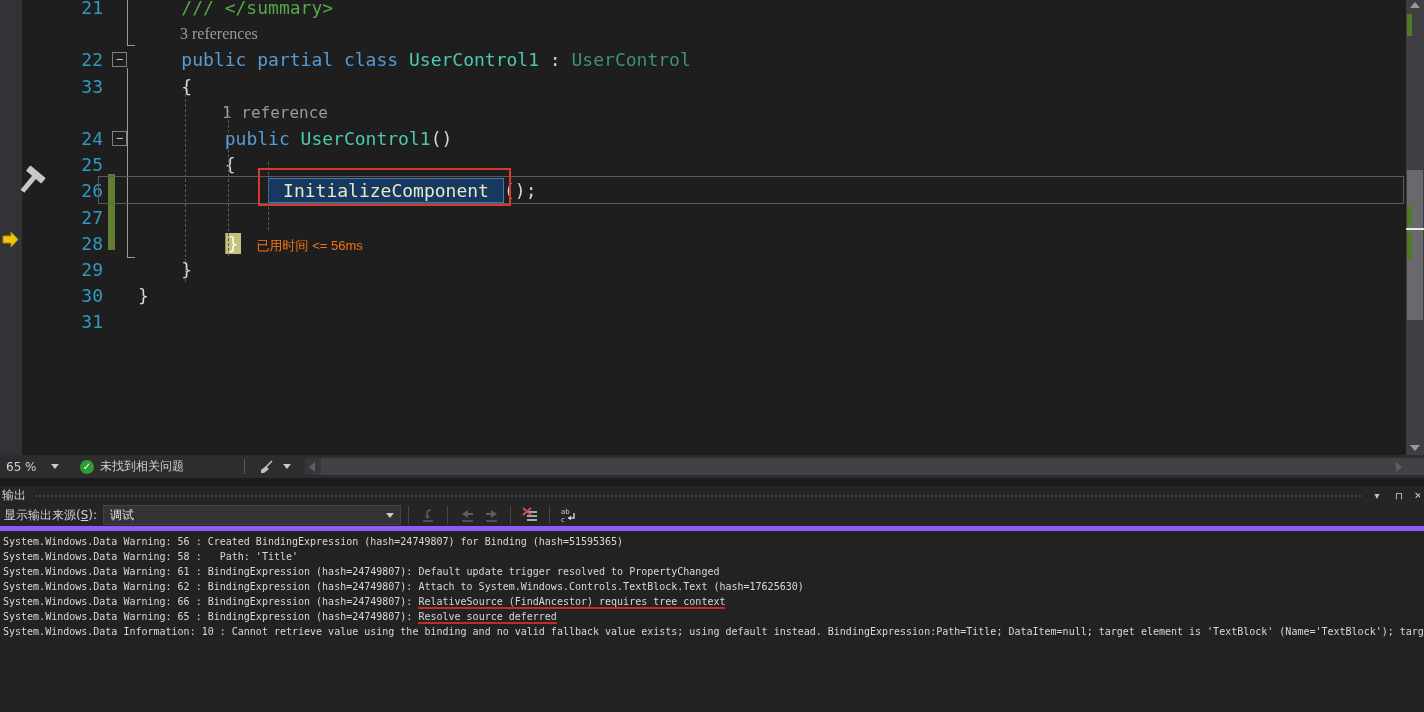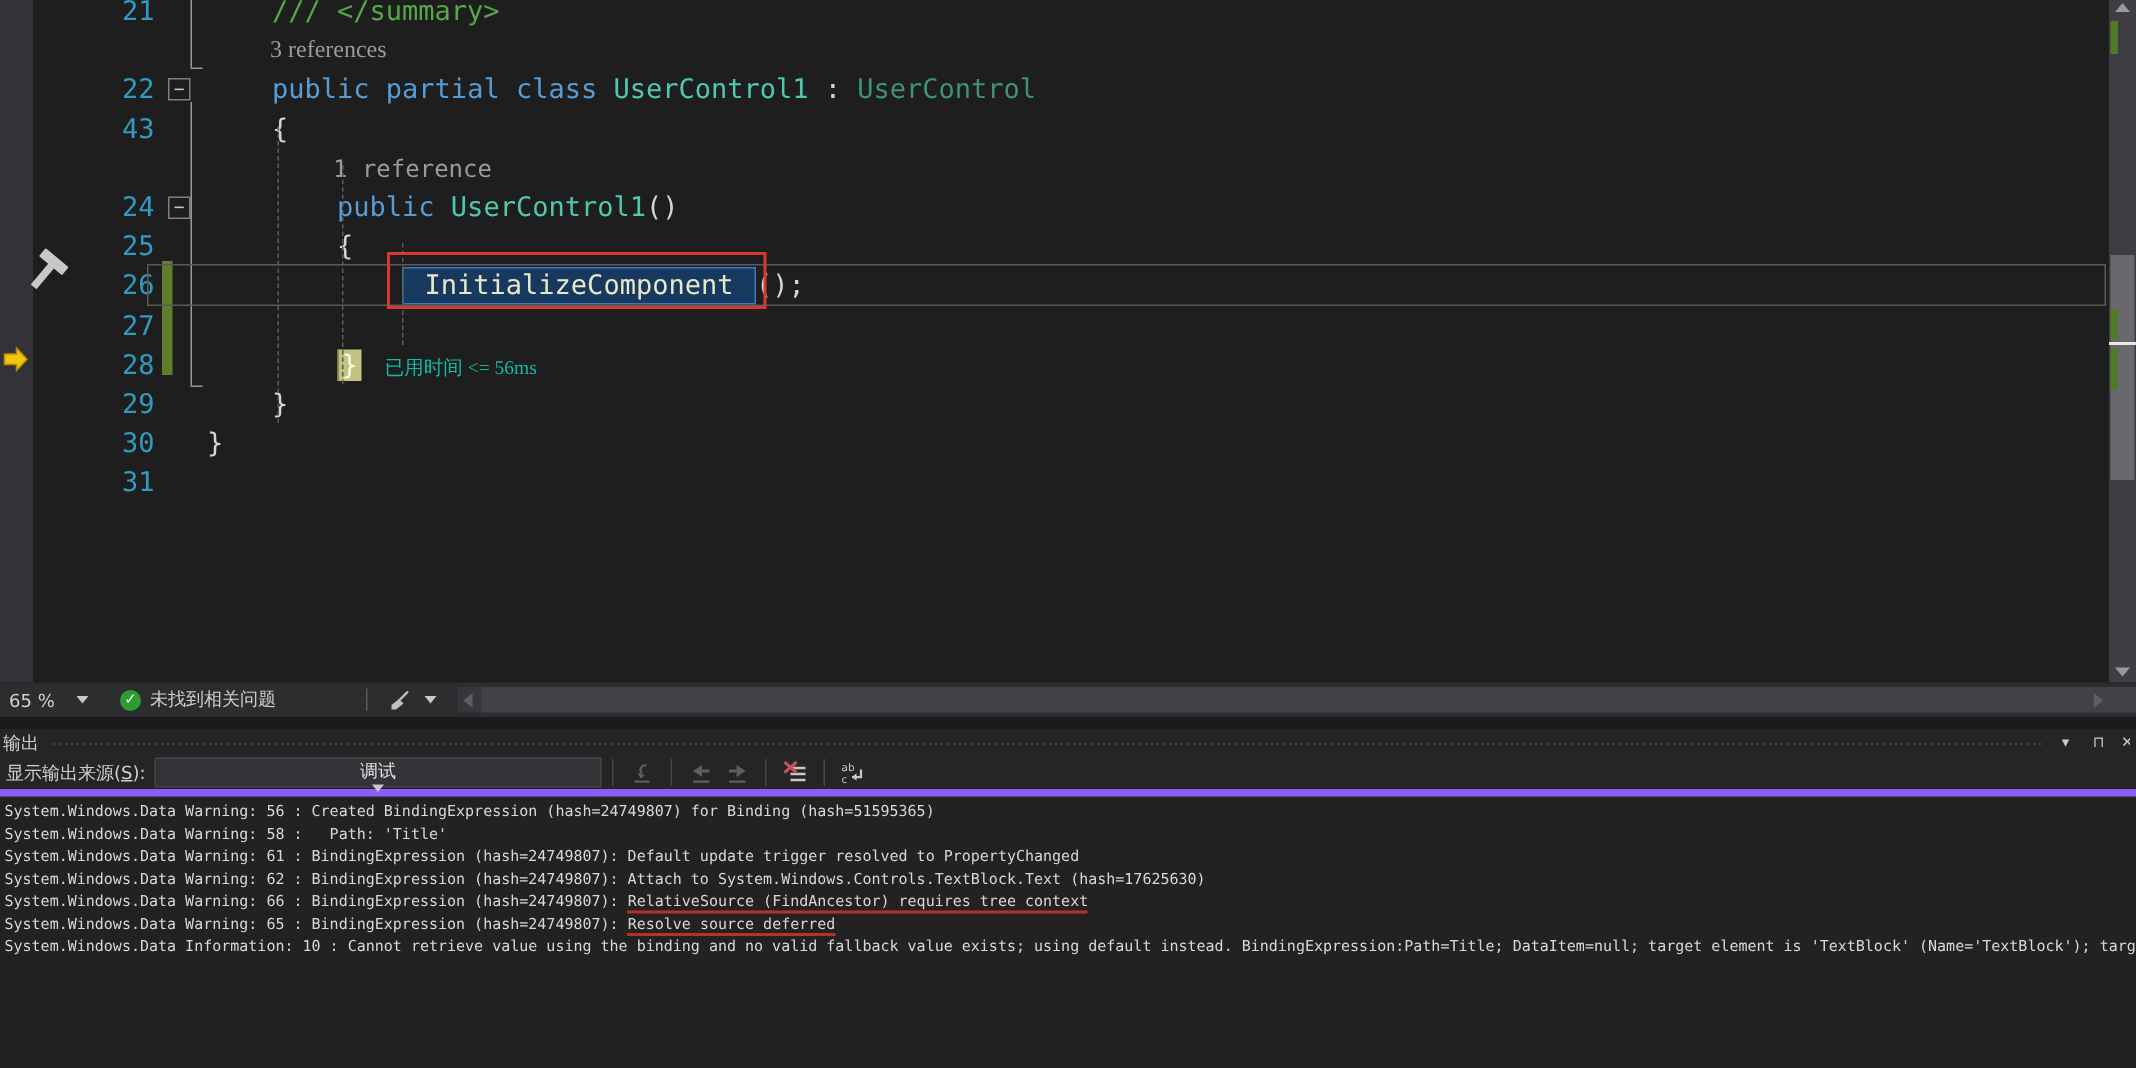--- a/index.html
+++ b/index.html
@@ -17,21 +17,21 @@
   .fold-box { position:absolute; left:6px; top:5px; width:15px; height:15px; border:1px solid #808080; background:#1e1e1e; color:#c8c8c8; font-size:12px; line-height:13px; text-align:center; }
   .code-text { flex:1; padding-left:2px; }
   .codelens-line .code-text { font-size:16px; line-height:26.2px; color:#9a9a9a; }
   .tok-plain   { color:#d4d4d4; }
   .tok-comment { color:#57a64a; }
   .tok-kw      { color:#569cd6; }
   .tok-type    { color:#4ec9b0; }
   .tok-basetype{ color:#3e9275; }
   .tok-method-sel { color:#e8e8c8; background:#17395f; border:1px solid #3e79b9; padding:1px 14px; }
   .tok-stmt    { color:#faf9e4; background:#c3c380; border-left:1px solid #8a8a50; padding:0 2px; }
-  .tok-perftip { color:#14b8a6; font-family:Liberation Serif, serif; font-size:13px; margin-left:16px; }
+  .tok-perftip { color:#f97316; font-family:Liberation Sans, sans-serif; font-size:13px; margin-left:16px; }
 
   
   .overlays { position:absolute; inset:0; pointer-events:none; }
   .guide-dash { position:absolute; width:0; border-left:1px dashed #5a5a5a; }
   .guide-solid { position:absolute; width:0; border-left:1px solid #9a9a9a; }
   .guide-tick { position:absolute; height:0; border-top:1px solid #9a9a9a; }
   .change-bar { position:absolute; left:108px; width:7px; background:#627c30; }
   .cur-line-border { position:absolute; left:98px; top:176px; width:1306px; height:28px; border:1px solid #5a5a5a; }
   .red-anno-box { position:absolute; left:258px; top:168px; width:253px; height:38px; border:2px solid #d63a2f; }
 
@@ -65,42 +65,42 @@
   .splitter { position:absolute; left:0; top:478px; width:1424px; height:8px; background:#1b1b1c; }
 
   
   .output-panel { position:absolute; left:0; top:486px; width:1424px; height:226px; background:#252526; color:#d0d0d0; }
   .output-titlebar { display:flex; align-items:center; height:18px; padding:0 4px 0 2px; font-size:12px; gap:8px; }
   .title-dots { flex:1; height:5px; margin-top:3px;
     background-image: radial-gradient(#46464a 1px, transparent 1px);
     background-size:4px 4px; }
   .tb-icon { color:#c8c8c8; font-size:10px; width:14px; text-align:center; flex:none; }
   .output-toolbar { display:flex; align-items:center; height:27px; padding-left:4px; font-size:12px; border-bottom:5px solid #8b5cf6; }
-  .src-combo { display:flex; align-items:center; justify-content:space-between; width:298px; height:20px; margin-left:6px; padding:0 6px; background:#333337; border:1px solid #434346; color:#e0e0e0;flex-direction:column; }
+  .src-combo { display:flex; align-items:center; justify-content:space-between; width:298px; height:20px; margin-left:6px; padding:0 6px; background:#333337; border:1px solid #434346; color:#e0e0e0; }
   .ot-sep { width:1px; height:18px; background:#46464a; margin:0 7px; }
   .ot-btn { width:24px; height:22px; display:flex; align-items:center; justify-content:center; }
   .underline-key { text-decoration:underline; }
 
   .console { position:absolute; left:0; top:46px; width:1424px; height:180px; background:#222223; overflow:hidden; padding:2px 0 0 3px; }
   .console-line { font-family:"DejaVu Sans Mono", monospace; font-size:10px; line-height:15px; color:#d8d8d8; white-space:pre; }
   .underline-red { border-bottom:2px solid #be2e26; padding-bottom:0px; }
 </style>
 </head>
 <body>
 
 <div class="screen">
 
   <div class="editor-region">
     <div class="indicator-margin"></div>
 
     <div class="editor-rows">
         <div class="editor-row"><span class="line-num">21</span><span class="fold-cell"></span><span class="code-text"><span class="tok-comment">    /// &lt;/summary&gt;</span></span></div>
         <div class="editor-row codelens-line"><span class="line-num"></span><span class="fold-cell"></span><span class="code-text" style="padding-left: 44px; font-family: Liberation Serif, serif;">3 references</span></div>
         <div class="editor-row"><span class="line-num">22</span><span class="fold-cell"><span class="fold-box">−</span></span><span class="code-text"><span class="tok-plain">    </span><span class="tok-kw">public</span><span class="tok-plain"> </span><span class="tok-kw">partial</span><span class="tok-plain"> </span><span class="tok-kw">class</span><span class="tok-plain"> </span><span class="tok-type">UserControl1</span><span class="tok-plain"> : </span><span class="tok-basetype">UserControl</span></span></div>
-        <div class="editor-row"><span class="line-num">43</span><span class="fold-cell"></span><span class="code-text"><span class="tok-plain">    {</span></span></div>
+        <div class="editor-row"><span class="line-num">33</span><span class="fold-cell"></span><span class="code-text"><span class="tok-plain">    {</span></span></div>
         <div class="editor-row codelens-line"><span class="line-num"></span><span class="fold-cell"></span><span class="code-text" style="padding-left: 86px;">1 reference</span></div>
         <div class="editor-row"><span class="line-num">24</span><span class="fold-cell"><span class="fold-box">−</span></span><span class="code-text"><span class="tok-plain">        </span><span class="tok-kw">public</span><span class="tok-plain"> </span><span class="tok-type">UserControl1</span><span class="tok-plain">()</span></span></div>
         <div class="editor-row"><span class="line-num">25</span><span class="fold-cell"></span><span class="code-text"><span class="tok-plain">        {</span></span></div>
         <div class="editor-row"><span class="line-num">26</span><span class="fold-cell"></span><span class="code-text"><span class="tok-plain">            </span><span class="tok-method-sel">InitializeComponent</span><span class="tok-plain">();</span></span></div>
         <div class="editor-row"><span class="line-num">27</span><span class="fold-cell"></span><span class="code-text"></span></div>
         <div class="editor-row"><span class="line-num">28</span><span class="fold-cell"></span><span class="code-text"><span class="tok-plain">        </span><span class="tok-stmt">}</span><span class="tok-perftip">已用时间 &lt;= 56ms</span></span></div>
         <div class="editor-row"><span class="line-num">29</span><span class="fold-cell"></span><span class="code-text"><span class="tok-plain">    }</span></span></div>
         <div class="editor-row"><span class="line-num">30</span><span class="fold-cell"></span><span class="code-text"><span class="tok-plain">}</span></span></div>
         <div class="editor-row"><span class="line-num">31</span><span class="fold-cell"></span><span class="code-text"></span></div>
       </div>

